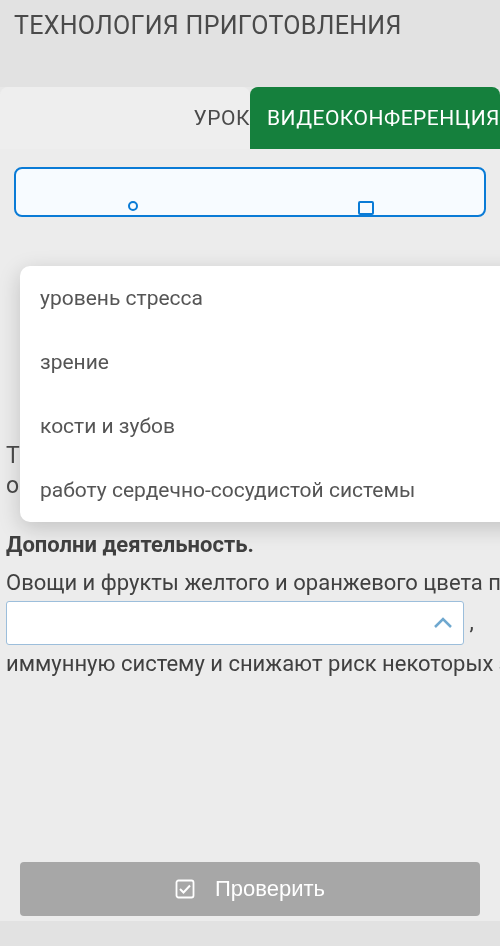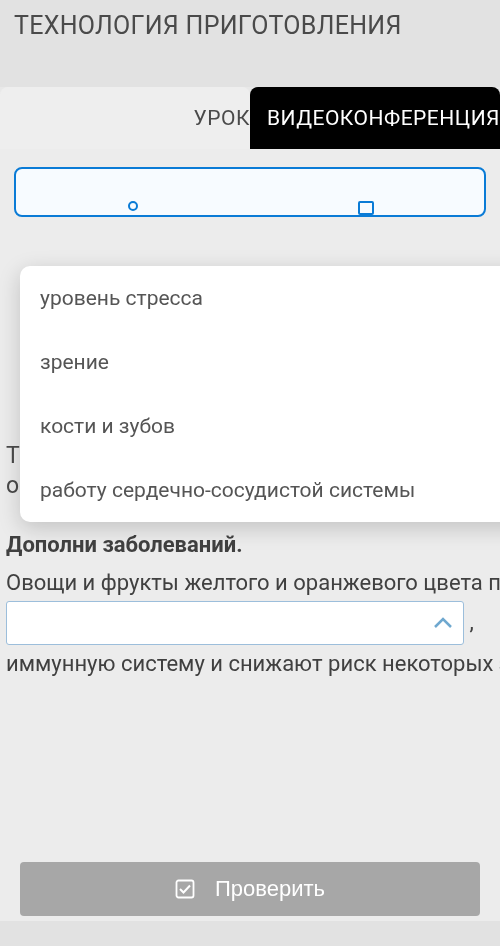--- a/index.html
+++ b/index.html
@@ -40,21 +40,21 @@
     white-space: nowrap;
     overflow: hidden;
   }
   .tab-lesson {
     background: #eeeeee;
     color: #4a4a4a;
     border-top-left-radius: 8px;
     border-top-right-radius: 8px;
   }
   .tab-video {
-    background: #000000;
+    background: #15803d;
     color: #ffffff;
     border-top-left-radius: 8px;
     border-top-right-radius: 8px;
   }
   .content {
     background: #ececec;
     padding: 18px 14px 0 14px;
     height: calc(946px - 112px - 62px);
     position: relative;
   }
@@ -208,21 +208,21 @@
 <span class="hidden-o">о</span>
 
 <div class="dropdown">
   <div class="dropdown-item">уровень стресса</div>
   <div class="dropdown-item">зрение</div>
   <div class="dropdown-item">кости и зубов</div>
   <div class="dropdown-item">работу сердечно-сосудистой системы</div>
 </div>
 
 <div class="task-block">
-  <div class="task-title">Дополни заболеваний.</div>
+  <div class="task-title">Дополни деятельность.</div>
   <div class="task-text">
     <span class="nowrap">Овощи и фрукты желтого и оранжевого цвета помогают поддерживать сердечную деятельность,</span><br>
     <span class="select-box">
       <span class="select-caret">
         <svg width="20" height="14" viewBox="0 0 20 14">
             <polyline points="2,11 10,3 18,11" fill="none" stroke="#6fa8cf" stroke-width="2.5"></polyline>
           </svg>
       </span>
     </span>
     <span>,</span><br>

